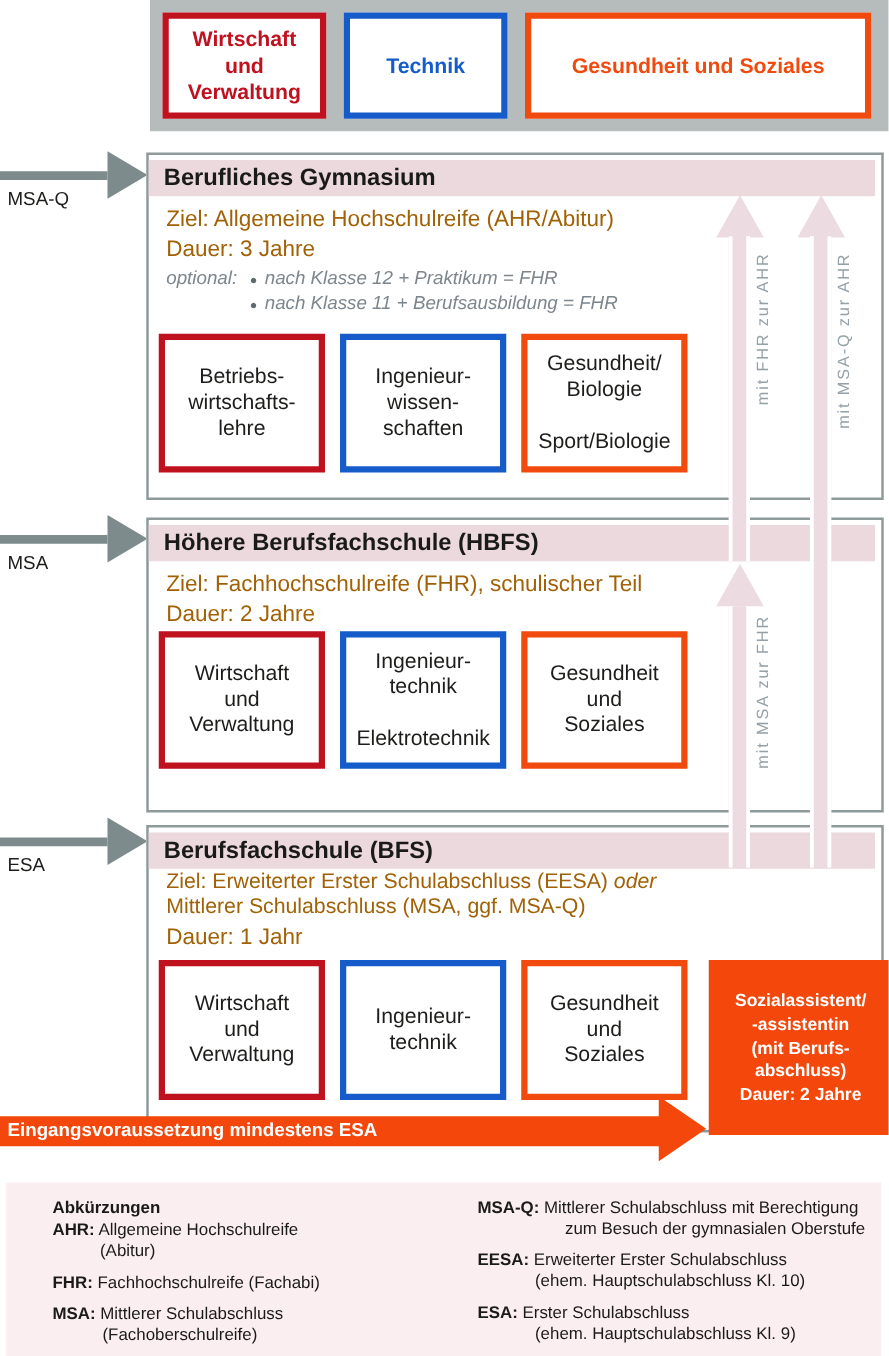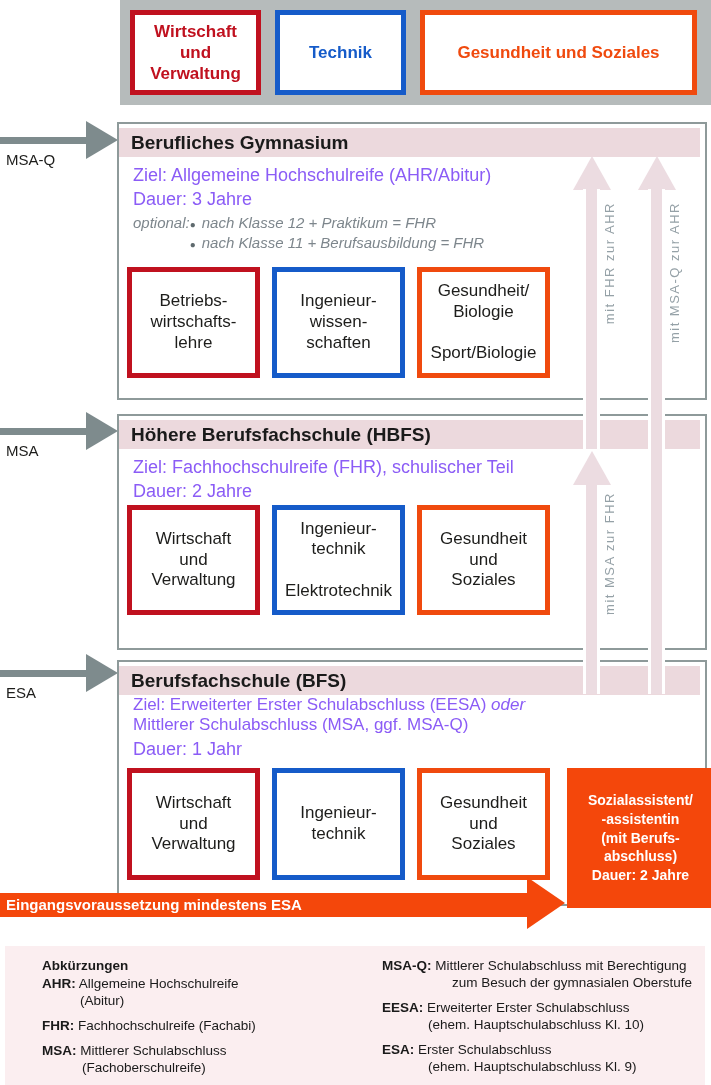--- a/index.html
+++ b/index.html
@@ -27,28 +27,28 @@
   .ea1 { top:121px; } .ea2 { top:412px; } .ea3 { top:654px; }
 
   
   .section { position:absolute; left:117px; width:590px; background:#fff;
     border:2px solid #8e9a9a; box-sizing:border-box; }
   .s1 { top:122px; height:278px;padding-left:28px; }
   .s2 { top:414px; height:236px; }
   .s3 { top:660px; height:246px; }
   .band { position:absolute; left:0; right:5px; top:4px; height:29px; background:#ecd9dd; }
   .band span { display:block; padding-left:12px; font-size:19px; font-weight:bold; line-height:29px; color:#1a1a1a; }
-  .sec-text { position:absolute; left:14px; font-size:18px; line-height:23px; color:#8b5cf6; }
+  .sec-text { position:absolute; left:14px; font-size:18px; line-height:23px; color:#a16207; }
   .s1 .goal { top:40px; }  .s1 .duration { top:64px; }
   .s2 .goal { top:40px; }  .s2 .duration { top:64px; }
   .s3 .goal { top:33px; font-size:17px; line-height:20px; }
   .s3 .duration { top:76px; }
   .italic { font-style:italic; }
 
-  .optional { position:absolute; left:14px; top:90px; display:flex; 
+  .optional { position:absolute; left:14px; top:90px; display:flex; gap:10px;
     font-style:italic; font-size:15px; line-height:18px; color:#7d868c; }
   .opt-row { display:flex; align-items:baseline; }
   .opt-bullet { font-style:normal; font-size:10px; color:#5f6a6e; margin-right:6px; }
 
   .mini-box { position:absolute; width:133px; background:#fff; border:5px solid; box-sizing:border-box;
     display:flex; align-items:center; justify-content:center; text-align:center;
     font-size:17px; line-height:1.22; color:#1d1d1b; }
   .s1 .mini-box { top:143px; height:111px; }
   .s2 .mini-box { top:89px;  height:110px; }
   .s3 .mini-box { top:106px; height:112px; }

